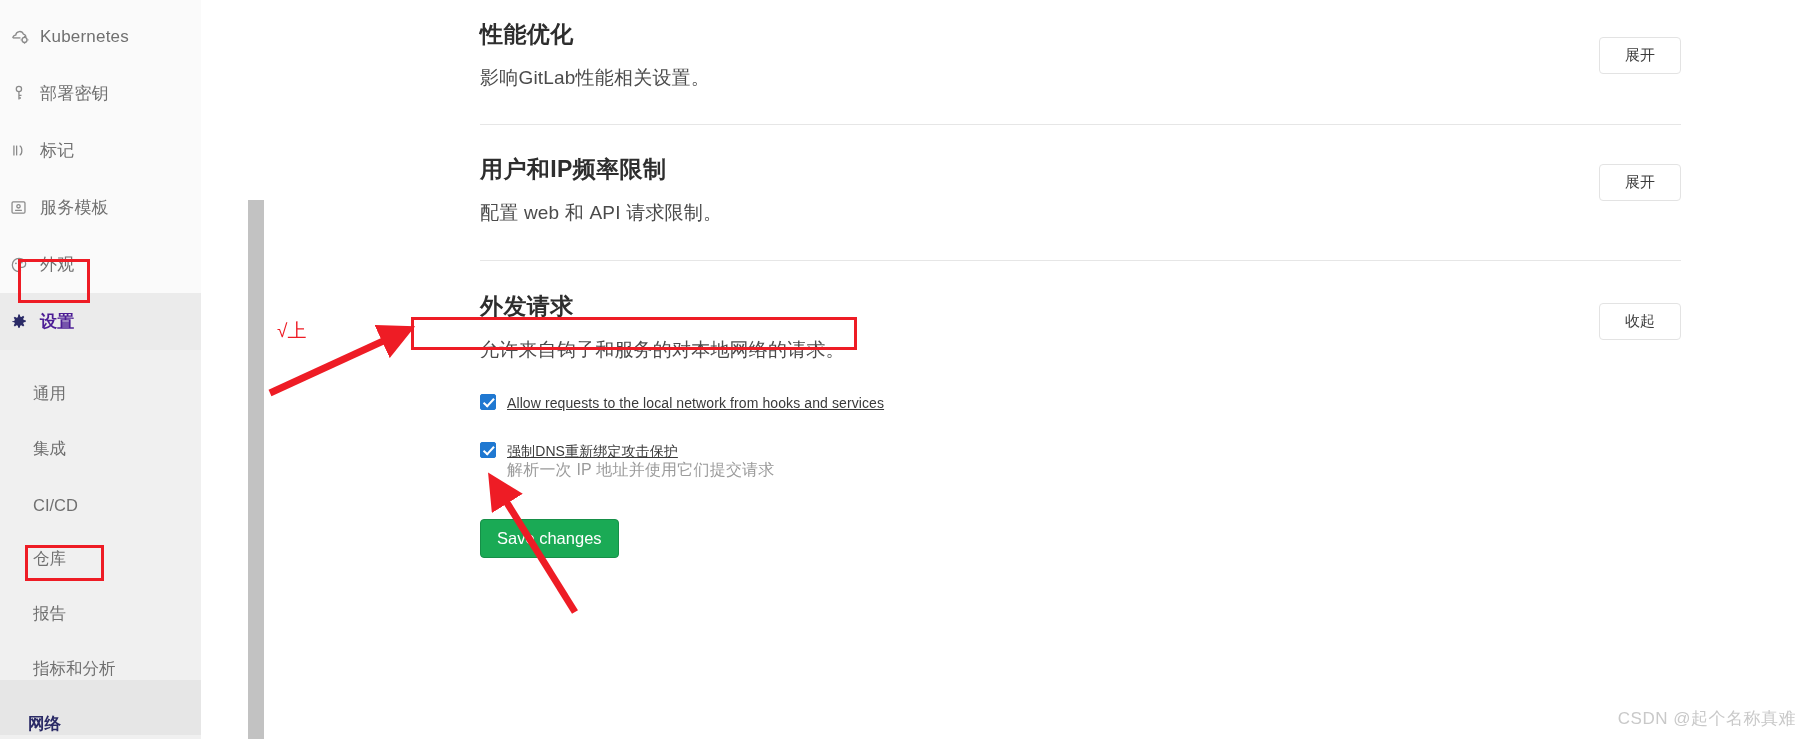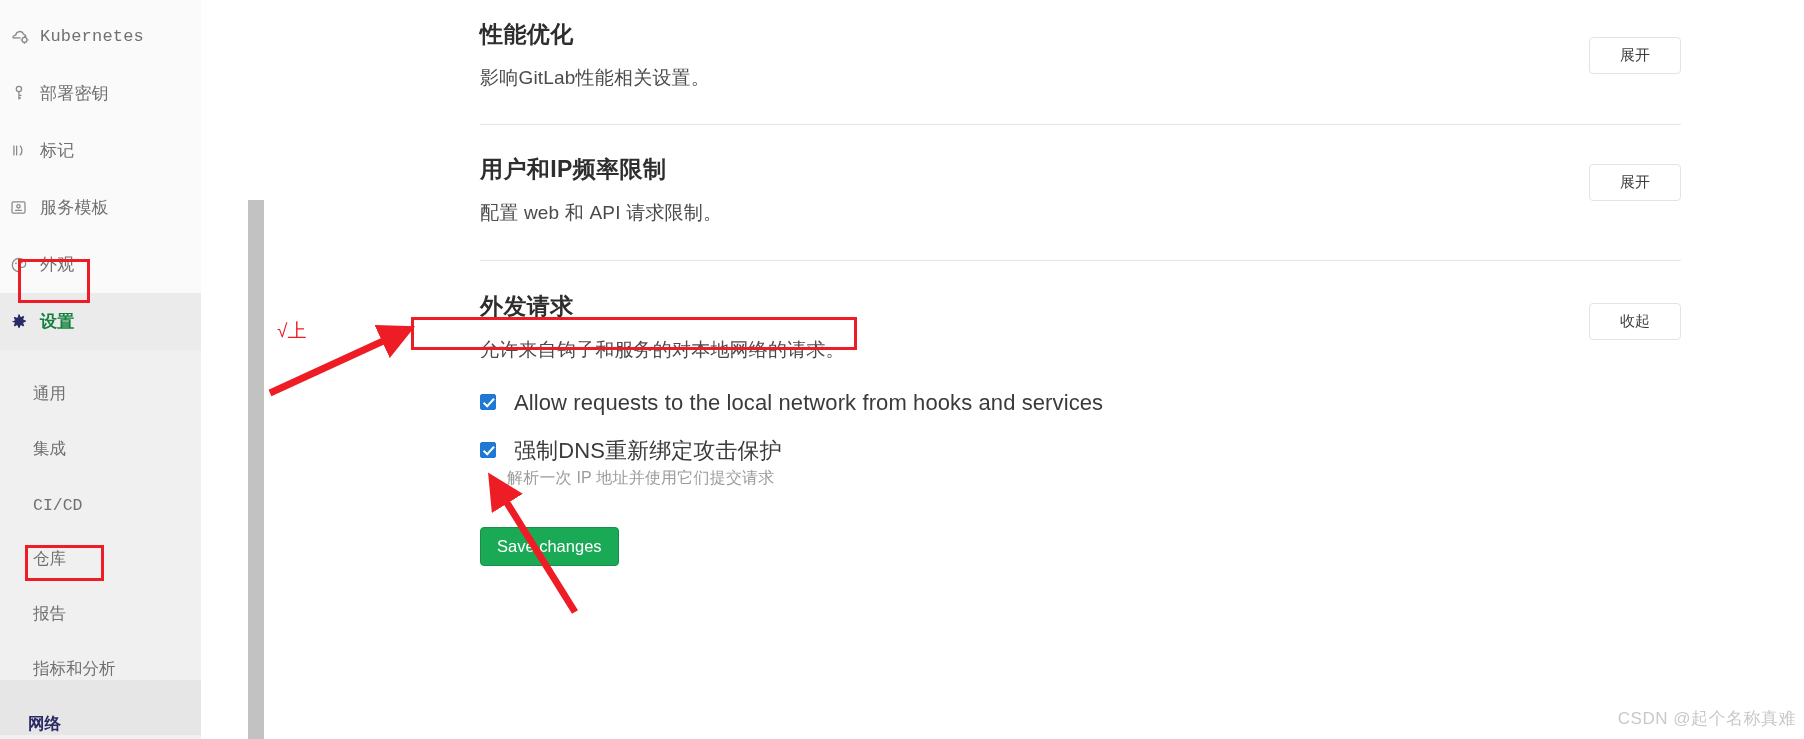--- a/index.html
+++ b/index.html
@@ -18,21 +18,20 @@
   }
 
   
   #sidebar {
     position: absolute;
     left: 0; top: 0;
     width: 201px;
     height: 739px;
     background: #fafafa;
     overflow: hidden;
-    font-family: Liberation Mono, monospace;
   }
   .nav-top {
     background: #fafafa;
     padding-top: 8px;
   }
   .nav-sub-wrap {
     background: #f0f0f0;
   }
   .nav-item {
     display: flex;
@@ -48,21 +47,21 @@
     width: 30px;
     min-width: 30px;
     display: flex;
     align-items: center;
     justify-content: flex-start;
     color: #8a8a8a;
   }
   .nav-item .ico svg { display: block; }
   .nav-item.active {
     background: #ebebeb;
-    color: #15803d;
+    color: #4c1d95;
     font-weight: bold;
   }
   .nav-item.active .ico { color: #2a2a66; }
 
   .nav-sub {
     display: flex;
     align-items: flex-end;
     height: 55px;
     padding-left: 33px;
     color: #707070;
@@ -113,21 +112,21 @@
   }
   .sec-desc {
     margin-top: 15px;
     font-size: 19px;
     color: #4b4b4b;
     letter-spacing: .2px;
   }
   .toggle-btn {
     position: absolute;
     right: 123px;
-    width: 92px;
+    width: 82px;
     height: 37px;
     border: 1px solid #e3e3e3;
     border-radius: 4px;
     background: #ffffff;
     color: #3c3c3c;
     font-size: 15px;
     font-family: "Liberation Sans", "DejaVu Sans", sans-serif;
     cursor: pointer;
     display: flex;
     align-items: center;
@@ -166,29 +165,30 @@
   .cb:checked::after {
     content: "";
     position: absolute;
     left: 4.6px; top: 1.2px;
     width: 4px; height: 8.5px;
     border: solid #ffffff;
     border-width: 0 2px 2px 0;
     transform: rotate(43deg);
   }
   .cb-label {
-    margin-left: 18px;
-    font-size: 22px;
+    margin-left: 11px;
+    font-size: 14px;
     color: #3a3a3a;
     line-height: 18px;
     letter-spacing: .1px;
+    text-decoration: underline;
   }
   .cb-help {
     margin-left: 242px;
-    margin-top: 8px;
+    margin-top: 0;
     font-size: 16px;
     color: #9b9b9b;
     letter-spacing: .2px;
   }
 
   .save-btn {
     margin-left: 215px;
     margin-top: 38px;
     height: 39px;
     padding: 0 16px;

